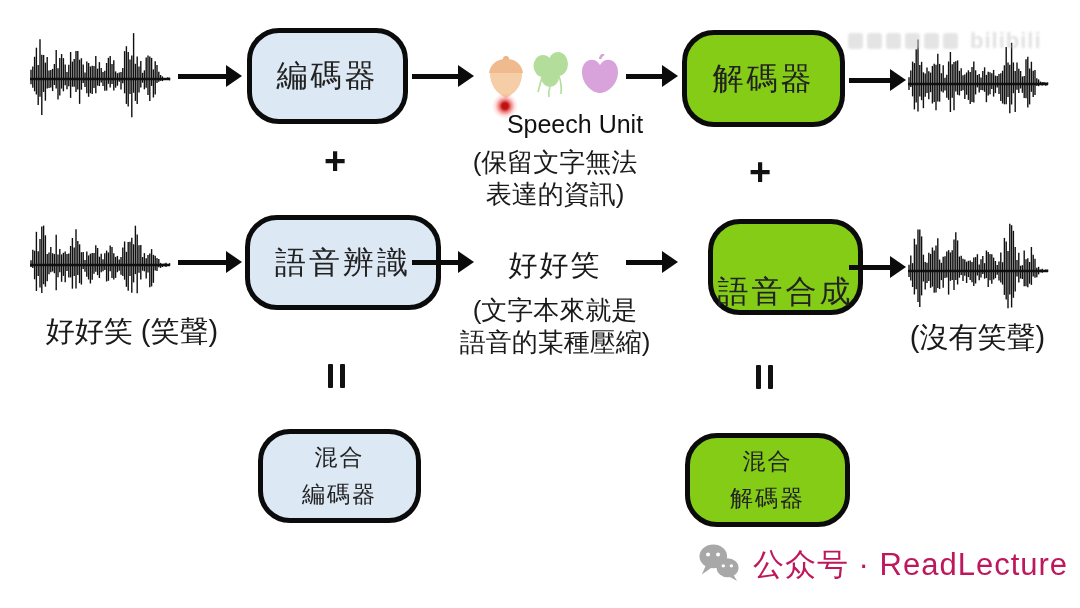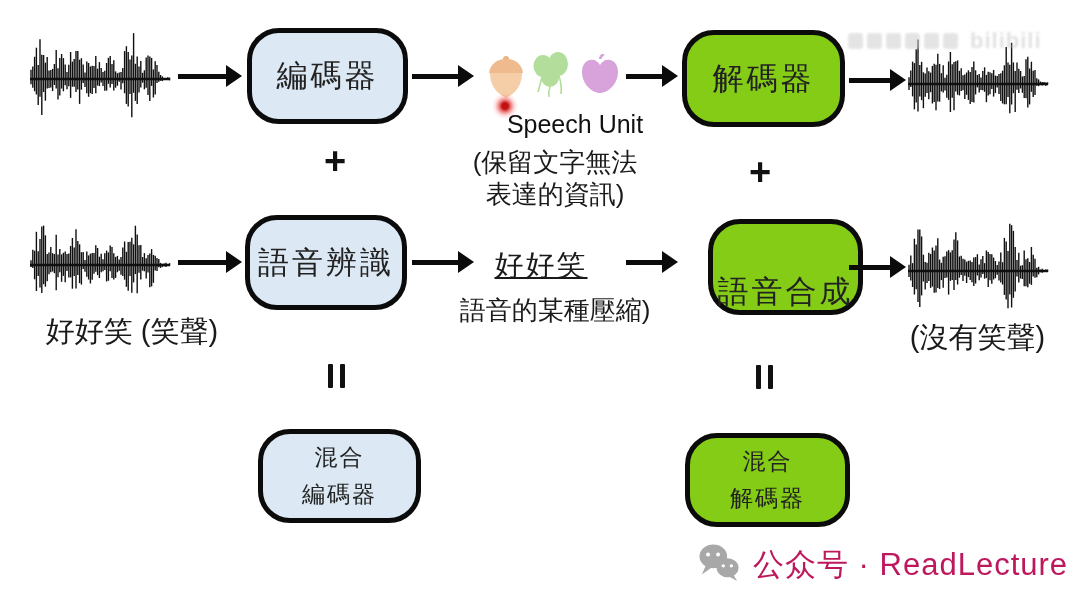--- a/index.html
+++ b/index.html
@@ -368,31 +368,32 @@
           <line x1="2" y1="50.96" x2="142" y2="50.96" stroke-width="2.4"></line>
         </g>
       </svg></div>
   <div class="cap" style="left:22px;top:312px;width:220px;">好好笑 (笑聲)</div>
 
   <div class="arrow" style="left:178px;top:251px;width:64px;">
     <div class="shaft"></div>
       <div class="head"></div>
   </div>
 
-  <div class="box blue" style="left:245px;top:215px;width:162px;height:95px;">
+  <div class="box blue" style="left:245px;top:215px;width:196px;height:95px;">
     <span class="lbl">語音辨識</span>
   </div>
 
   <div class="arrow" style="left:412px;top:251px;width:62px;">
     <div class="shaft"></div>
       <div class="head"></div>
   </div>
 
-  <div class="transcript" style="left:456px;top:246px;width:170px;text-decoration:underline;">好好笑</div>
+  <div class="transcript" style="left:470px;top:246px;width:170px;">好好笑</div>
   <div class="note" style="left:420px;top:294px;width:270px;">
+    <div>(文字本來就是</div>
     <div>語音的某種壓縮)</div>
   </div>
 
   <div class="arrow" style="left:626px;top:251px;width:52px;">
     <div class="shaft"></div>
       <div class="head"></div>
   </div>
 
   <div class="box green" style="left:708px;top:219px;width:155px;height:96px;justify-content:flex-end;">
     <span class="lbl">語音合成</span>

